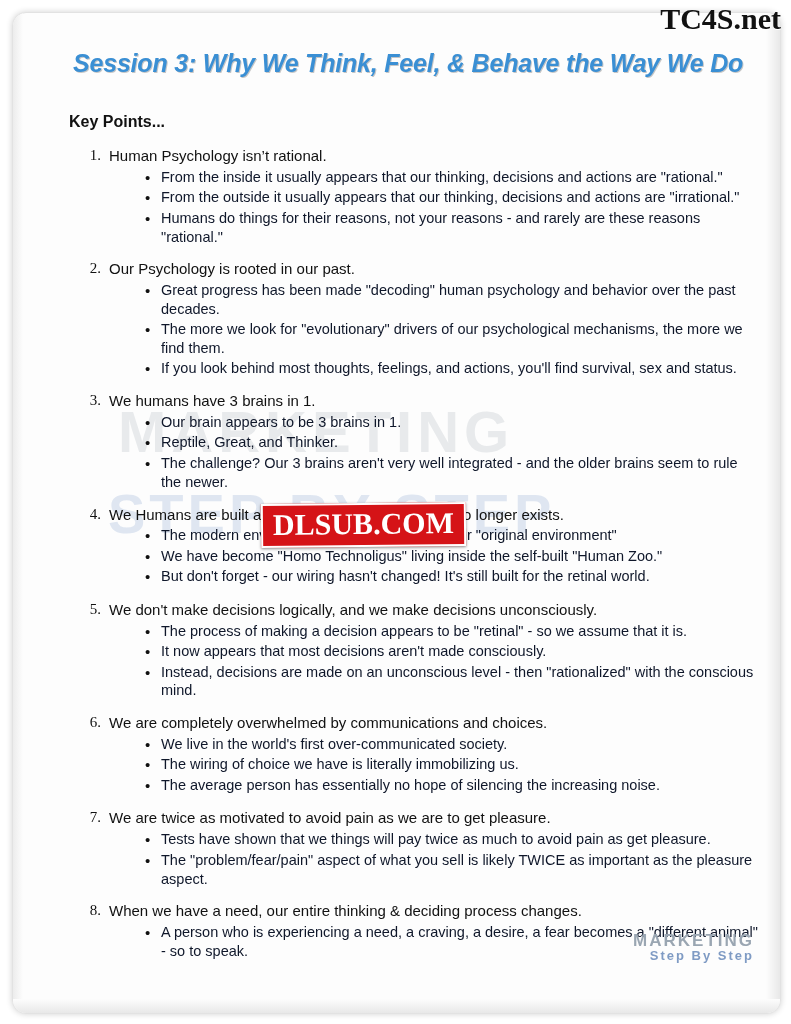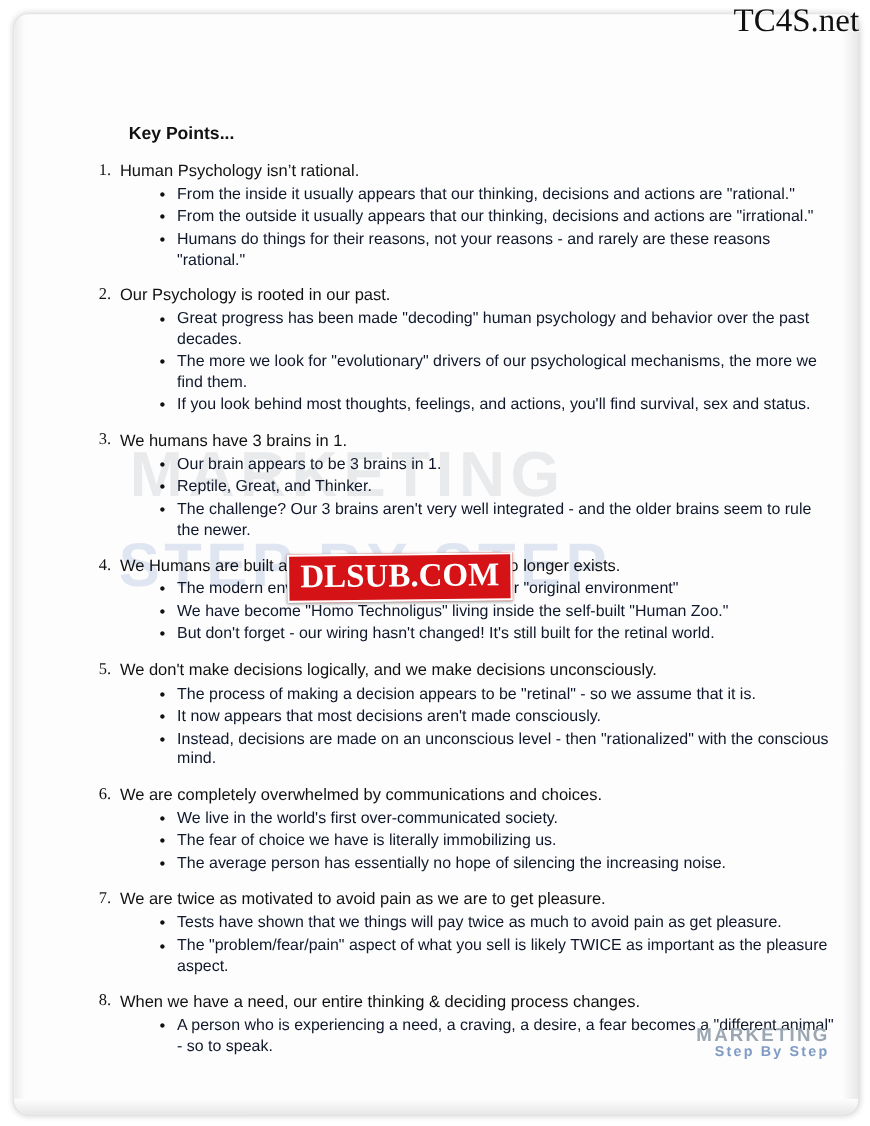--- a/index.html
+++ b/index.html
@@ -49,21 +49,21 @@
     background: linear-gradient(to right, #ececec, #fdfdfd);
   }
 
   
   .top-stamp {
     position: absolute;
     right: 10px;
     top: 2px;
     font-family: "Liberation Serif", serif;
     font-size: 30px;
-    font-weight: normal;
+    font-weight: bold;
     color: #111;
     letter-spacing: 0px;
     z-index: 40;
     text-shadow: 0 1px 0 #fff;
   }
 
   
   .wm-marketing {
     position: absolute;
     left: 105px;
@@ -169,21 +169,20 @@
   }
 
   .key-points {
     position: absolute;
     left: 56px;
     top: 100px;
     font-family: "Liberation Sans", sans-serif;
     font-weight: bold;
     font-size: 16px;
     color: #111;
-    margin-left: 48px;
   }
 
   .list {
     position: absolute;
     left: 70px;
     top: 134px;
     width: 680px;
   }
 
   .num-item {
@@ -243,20 +242,21 @@
 
 <div class="page">
   <div class="gutter-left"></div>
   <div class="gutter-right"></div>
   <div class="gutter-bottom"></div>
 
   <div class="wm-marketing">MARKETING</div>
   <div class="wm-step">STEP BY STEP</div>
 
   <div class="content">
+    <div class="doc-title">Session 3: Why We Think, Feel, &amp; Behave the Way We Do</div>
     <div class="key-points">Key Points...</div>
 
     <div class="list" id="points-list">
         <div class="num-item">
           <div class="num-row">
             <div class="num">1.</div>
             <div class="num-text">Human Psychology isn’t rational.</div>
           </div>
           <div class="subs">
             <div class="sub-row">
@@ -358,21 +358,21 @@
             <div class="num">6.</div>
             <div class="num-text">We are completely overwhelmed by communications and choices.</div>
           </div>
           <div class="subs">
             <div class="sub-row">
               <div class="bullet">•</div>
               <div class="sub-text">We live in the world's first over-communicated society.</div>
             </div>
             <div class="sub-row">
               <div class="bullet">•</div>
-              <div class="sub-text">The fear of choice we have is literally immobilizing us.</div>
+              <div class="sub-text">The wiring of choice we have is literally immobilizing us.</div>
             </div>
             <div class="sub-row">
               <div class="bullet">•</div>
               <div class="sub-text">The average person has essentially no hope of silencing the increasing noise.</div>
             </div>
           </div>
         </div>
         <div class="num-item">
           <div class="num-row">
             <div class="num">7.</div>

